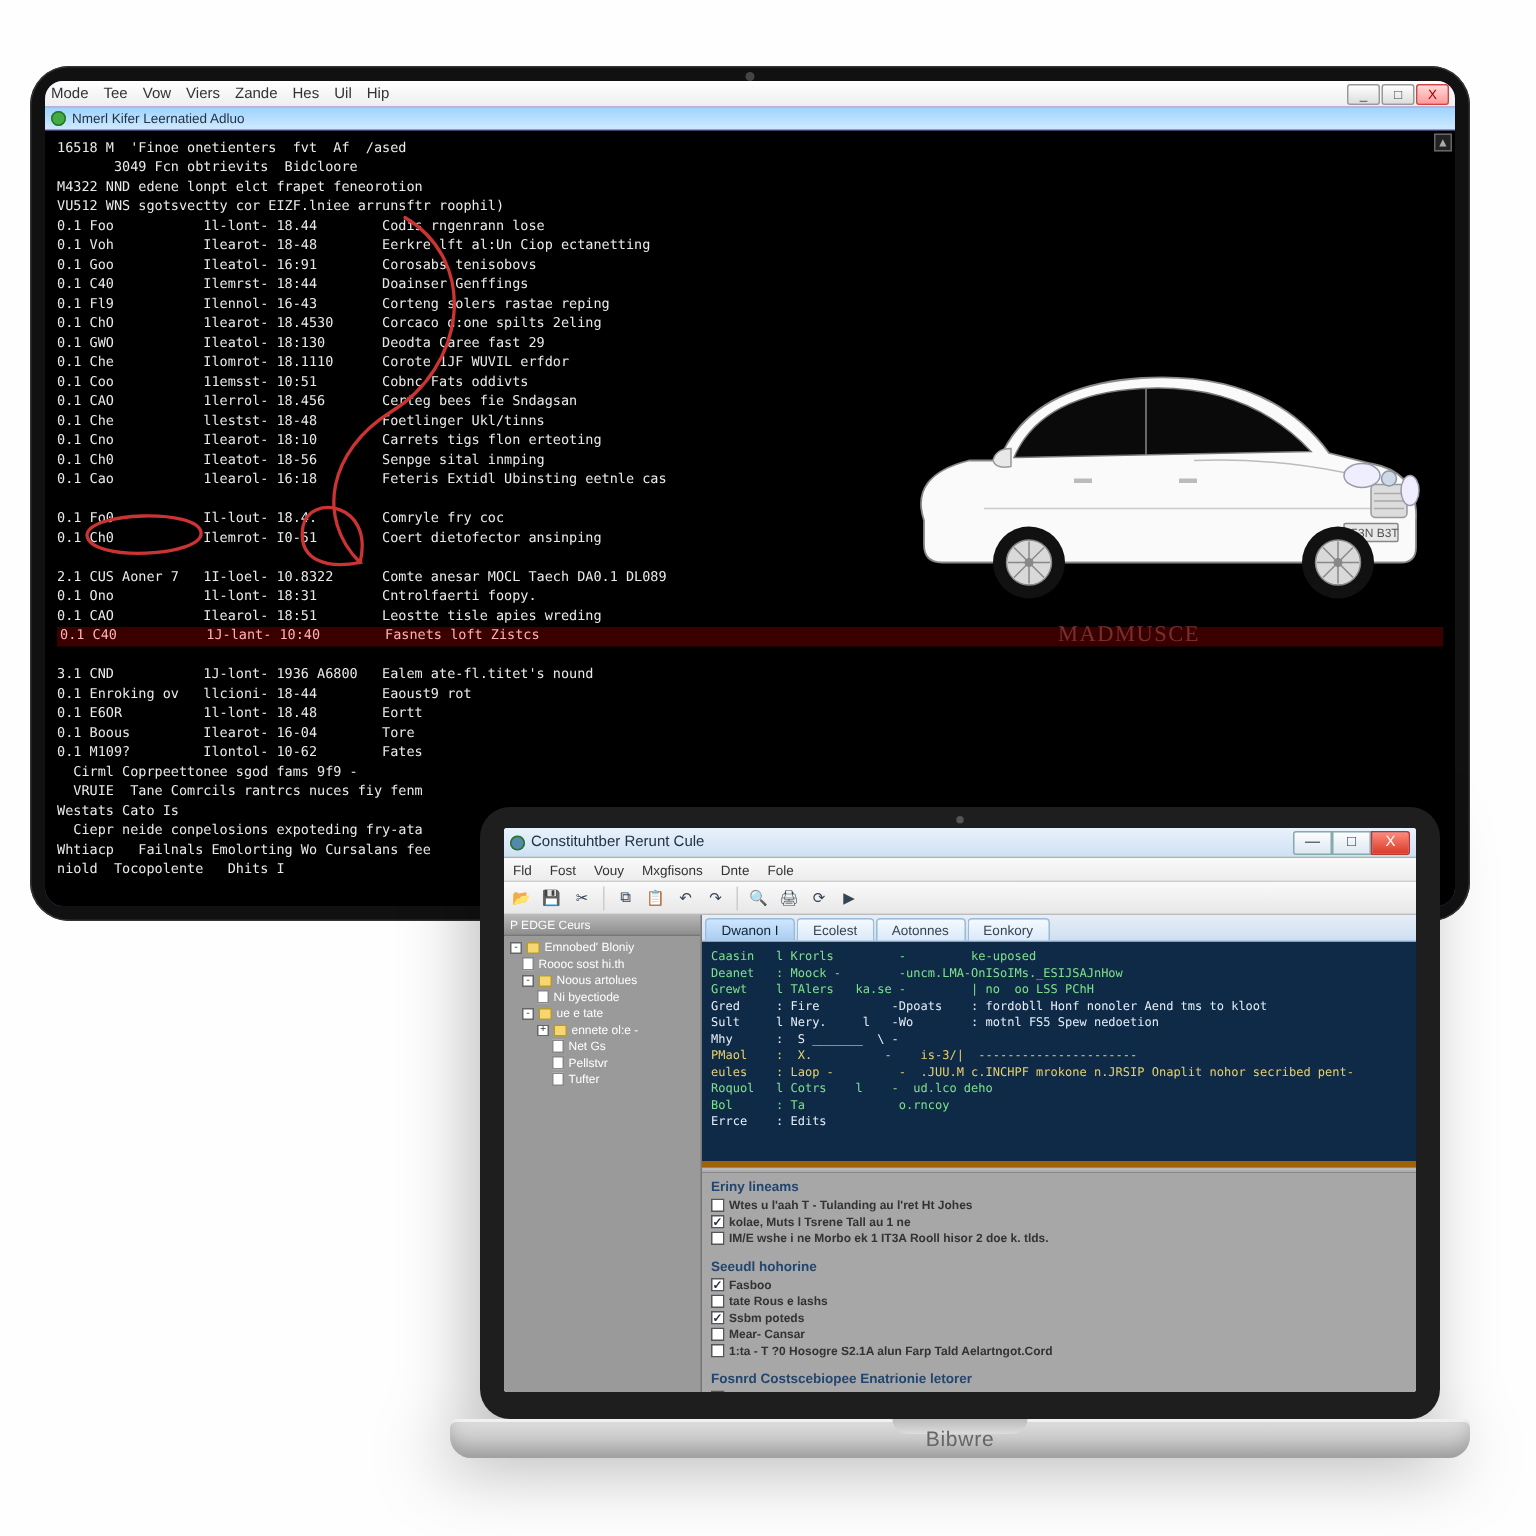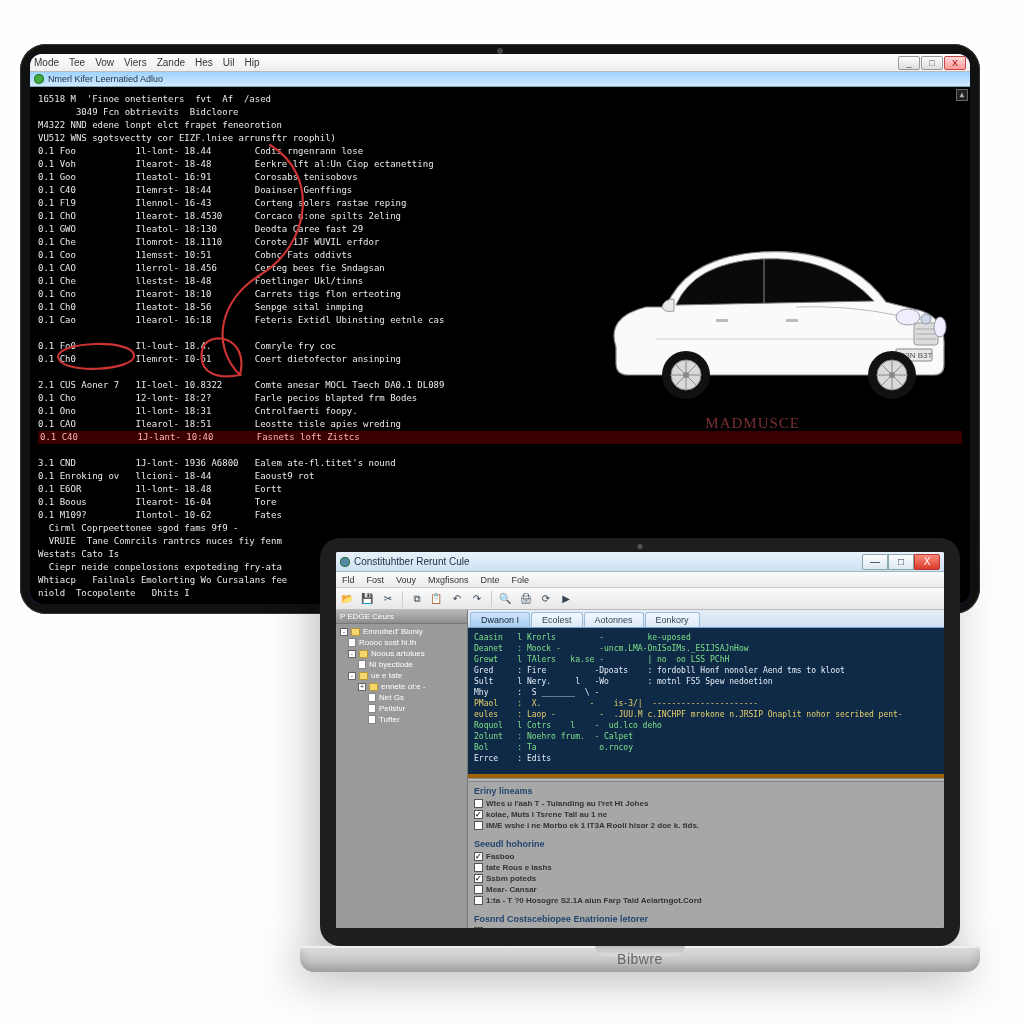--- a/index.html
+++ b/index.html
@@ -271,21 +271,20 @@
             <div class="row">0.1 CAO           1lerrol- 18.456       Certeg bees fie Sndagsan</div>
             <div class="row">0.1 Che           llestst- 18-48        Foetlinger Ukl/tinns</div>
             <div class="row">0.1 Cno           Ilearot- 18:10        Carrets tigs flon erteoting</div>
             <div class="row">0.1 Ch0           Ileatot- 18-56        Senpge sital inmping</div>
             <div class="row">0.1 Cao           1learol- 16:18        Feteris Extidl Ubinsting eetnle cas</div>
             <div class="row">                                        </div>
             <div class="row">0.1 Fo0           Il-lout- 18.4.        Comryle fry coc</div>
             <div class="row">0.1 Ch0           Ilemrot- I0-51        Coert dietofector ansinping</div>
             <div class="row">                                        </div>
             <div class="row">2.1 CUS Aoner 7   1I-loel- 10.8322      Comte anesar MOCL Taech DA0.1 DL089</div>
-            <div class="row">0.1 Cho           12-lont- I8:2?        Farle pecios blapted frm Bodes</div>
             <div class="row">0.1 Ono           1l-lont- 18:31        Cntrolfaerti foopy.</div>
             <div class="row">0.1 CAO           Ilearol- 18:51        Leostte tisle apies wreding</div>
             <div class="row hl-red-bar">0.1 C40           1J-lant- 10:40        Fasnets loft Zistcs</div>
             <div class="row">                                        </div>
             <div class="row">3.1 CND           1J-lont- 1936 A6800   Ealem ate-fl.titet's nound</div>
             <div class="row">0.1 Enroking ov   llcioni- 18-44        Eaoust9 rot</div>
             <div class="row">0.1 E6OR          1l-lont- 18.48        Eortt</div>
             <div class="row">0.1 Boous         Ilearot- 16-04        Tore</div>
             <div class="row">0.1 M109?         Ilontol- 10-62        Fates</div>
             <div class="row"></div>
@@ -467,21 +466,20 @@
           <div class="console" id="lap-console">
               <div class="row g">Caasin   l Krorls         -         ke-uposed</div>
               <div class="row g">Deanet   : Moock -        -uncm.LMA-OnISoIMs._ESIJSAJnHow</div>
               <div class="row g">Grewt    l TAlers   ka.se -         | no  oo LSS PChH</div>
               <div class="row w">Gred     : Fire          -Dpoats    : fordobll Honf nonoler Aend tms to kloot</div>
               <div class="row w">Sult     l Nery.     l   -Wo        : motnl FS5 Spew nedoetion</div>
               <div class="row w">Mhy      :  S _______  \ -</div>
               <div class="row y">PMaol    :  X.          -    is-3/|  ----------------------</div>
               <div class="row y">eules    : Laop -         -  .JUU.M c.INCHPF mrokone n.JRSIP Onaplit nohor secribed pent-</div>
               <div class="row g">Roquol   l Cotrs    l    -  ud.lco deho</div>
-              <div class="row g">2olunt   : Noehro frum.  - Calpet</div>
               <div class="row g">Bol      : Ta             o.rncoy</div>
               <div class="row w"></div>
               <div class="row w">Errce    : Edits</div>
             </div>
           <div class="grid-splitter"></div>
           <div class="grid-panel" id="lap-grid">
               <div class="grid-section-title">Eriny lineams</div>
               <div class="grid-body">
                 <div class="grid-row">
                   <span class="chk"></span>

